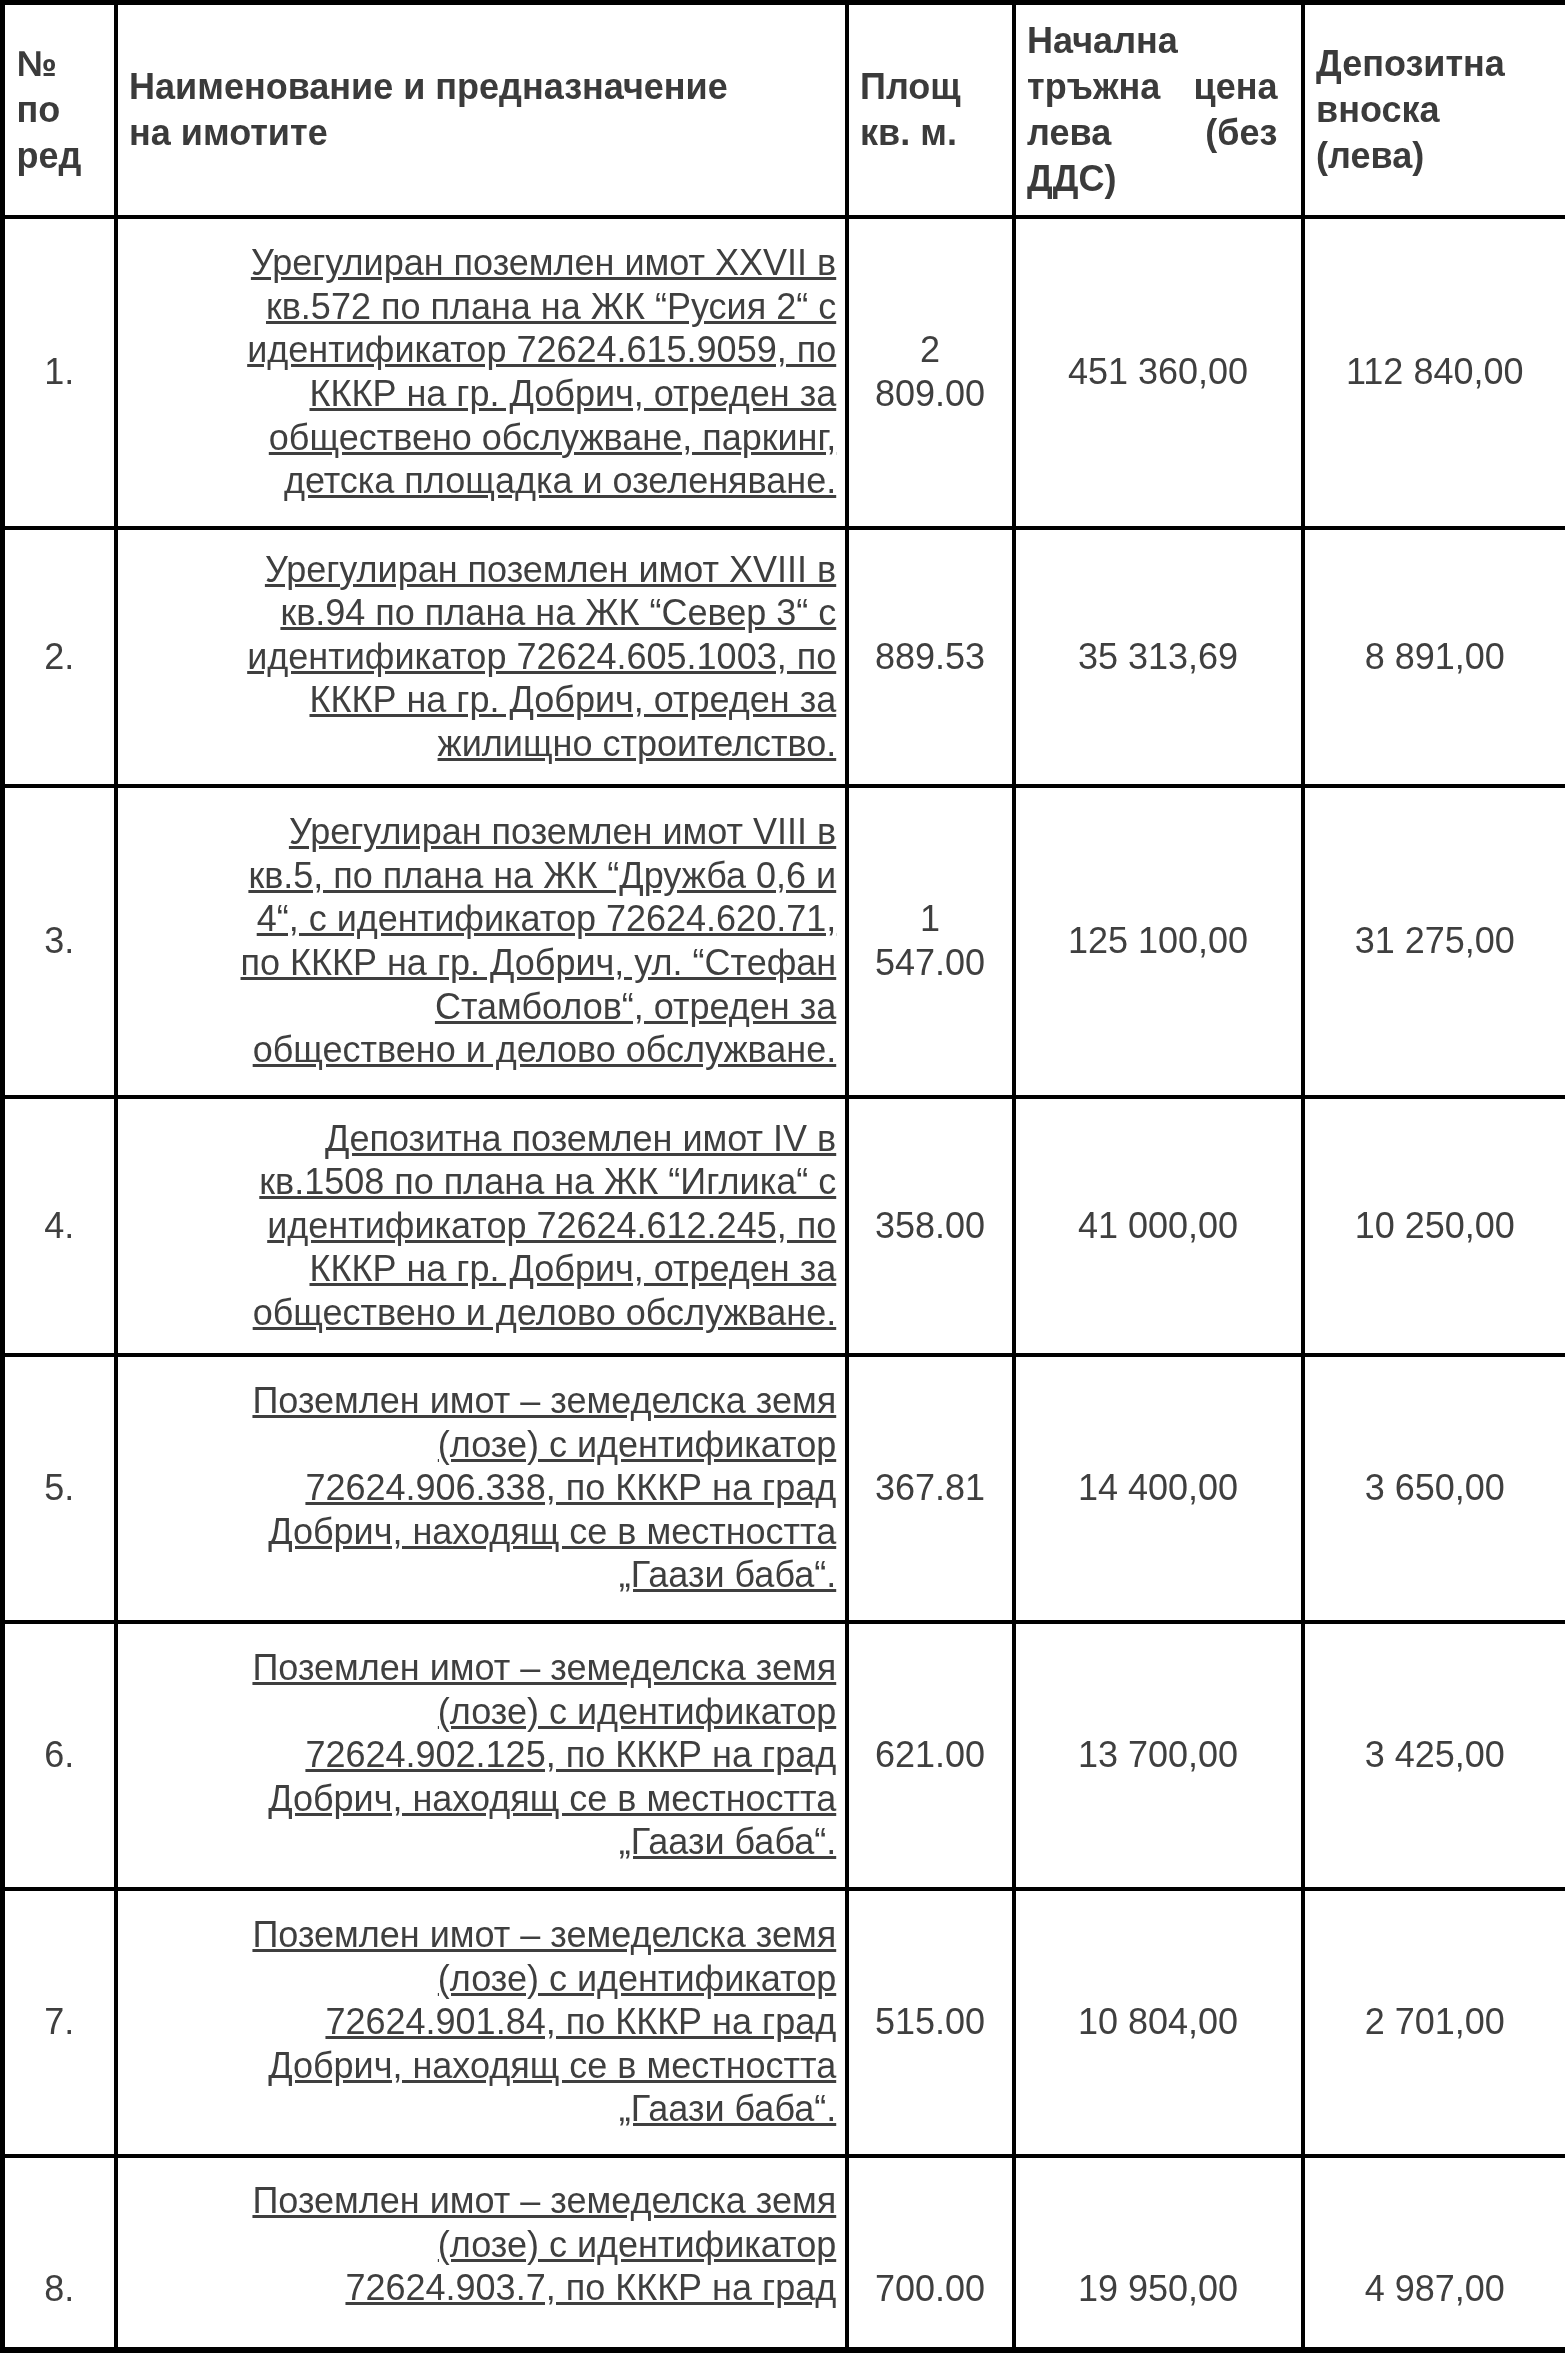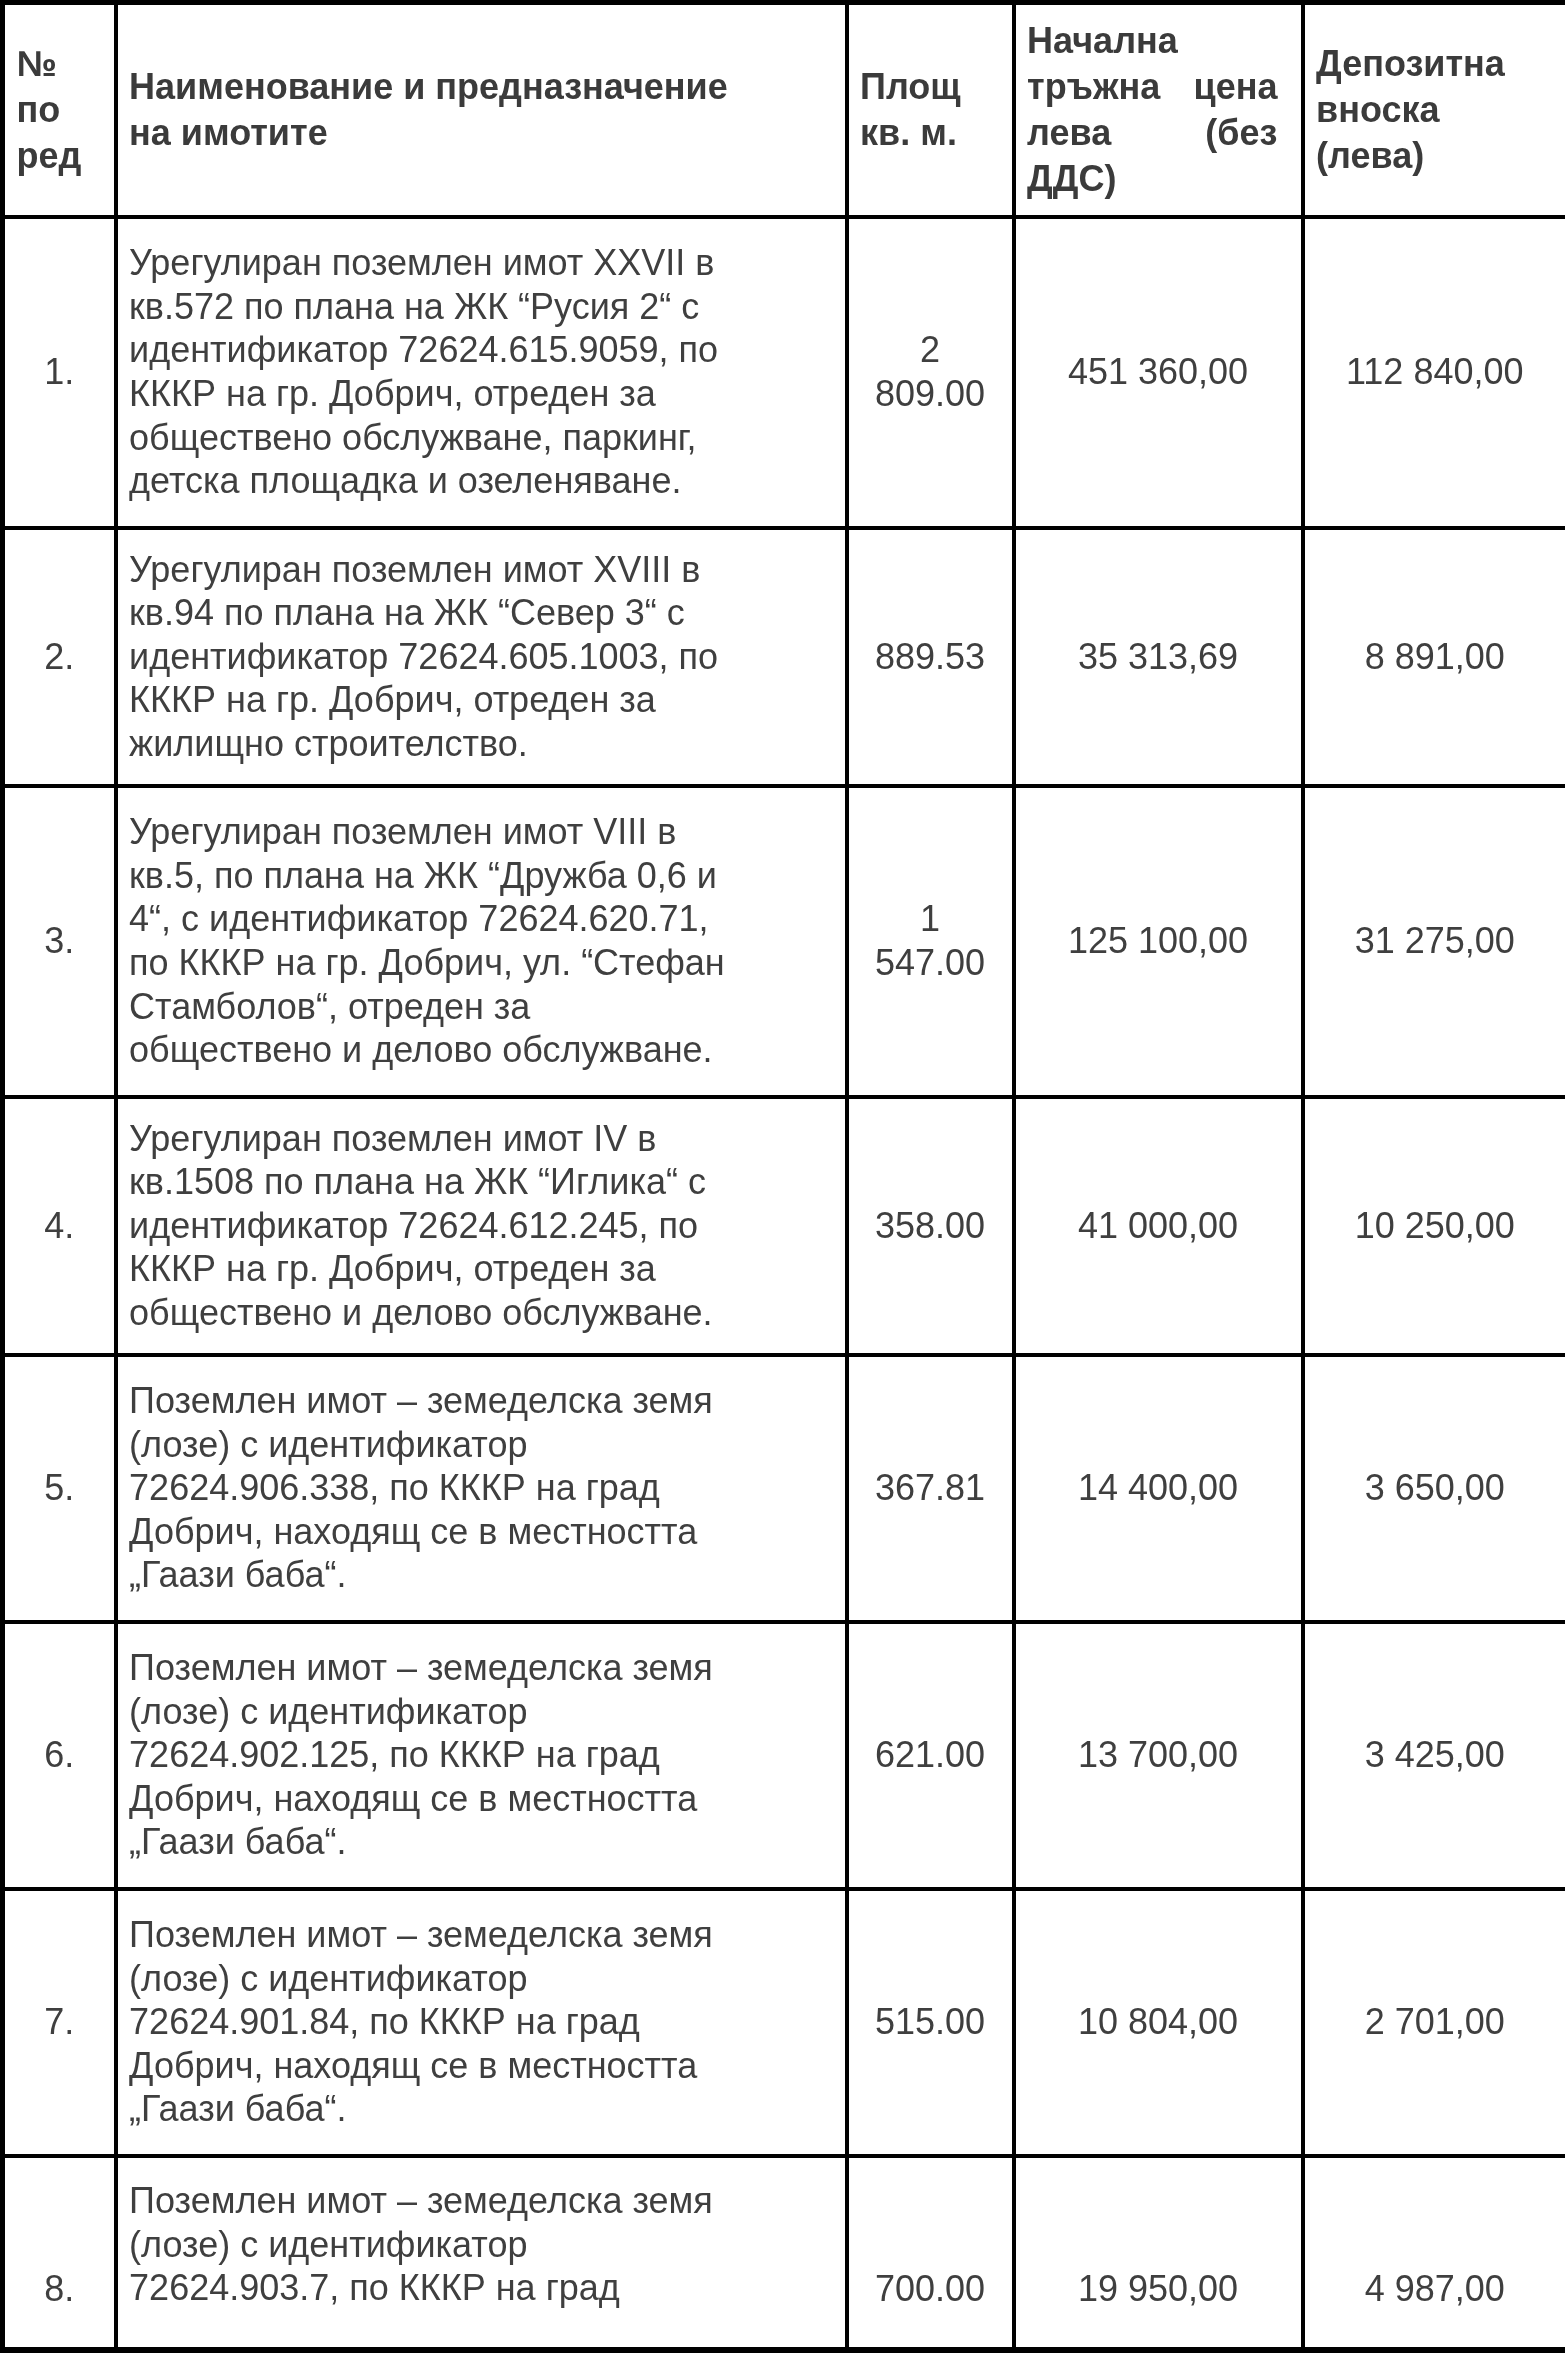--- a/index.html
+++ b/index.html
@@ -42,22 +42,23 @@
     padding: 8.3px 23px 8.3px 11.6px;
   }
 
   td {
     font-size: 36px;
     line-height: 1.21;
     padding: 8.3px 10px;
   }
   td.name {
     white-space: pre-line;
-    text-align: left;
+    text-align: right;
     padding: 8.3px 8.3px 8.3px 11.6px;
+    text-decoration: underline;
   }
   td.center {
     text-align: center;
     white-space: pre-line;
   }
 
   tr.rh258 { height: 214px; }
   tr.rh376 { height: 311px; }
   tr.rh312 { height: 258px; }
   tr.rh322 { height: 267px; }
@@ -133,21 +134,21 @@
 по КККР на гр. Добрич, ул. “Стефан
 Стамболов“, отреден за
 обществено и делово обслужване.</td>
         <td class="center">1
 547.00</td>
         <td class="center">125 100,00</td>
         <td class="center">31 275,00</td>
       </tr>
       <tr class="rh312">
         <td class="center">4.</td>
-        <td class="name">Урегулиран поземлен имот IV в
+        <td class="name">Депозитна поземлен имот IV в
 кв.1508 по плана на ЖК “Иглика“ с
 идентификатор 72624.612.245, по
 КККР на гр. Добрич, отреден за
 обществено и делово обслужване.</td>
         <td class="center">358.00</td>
         <td class="center">41 000,00</td>
         <td class="center">10 250,00</td>
       </tr>
       <tr class="rh322">
         <td class="center">5.</td>

